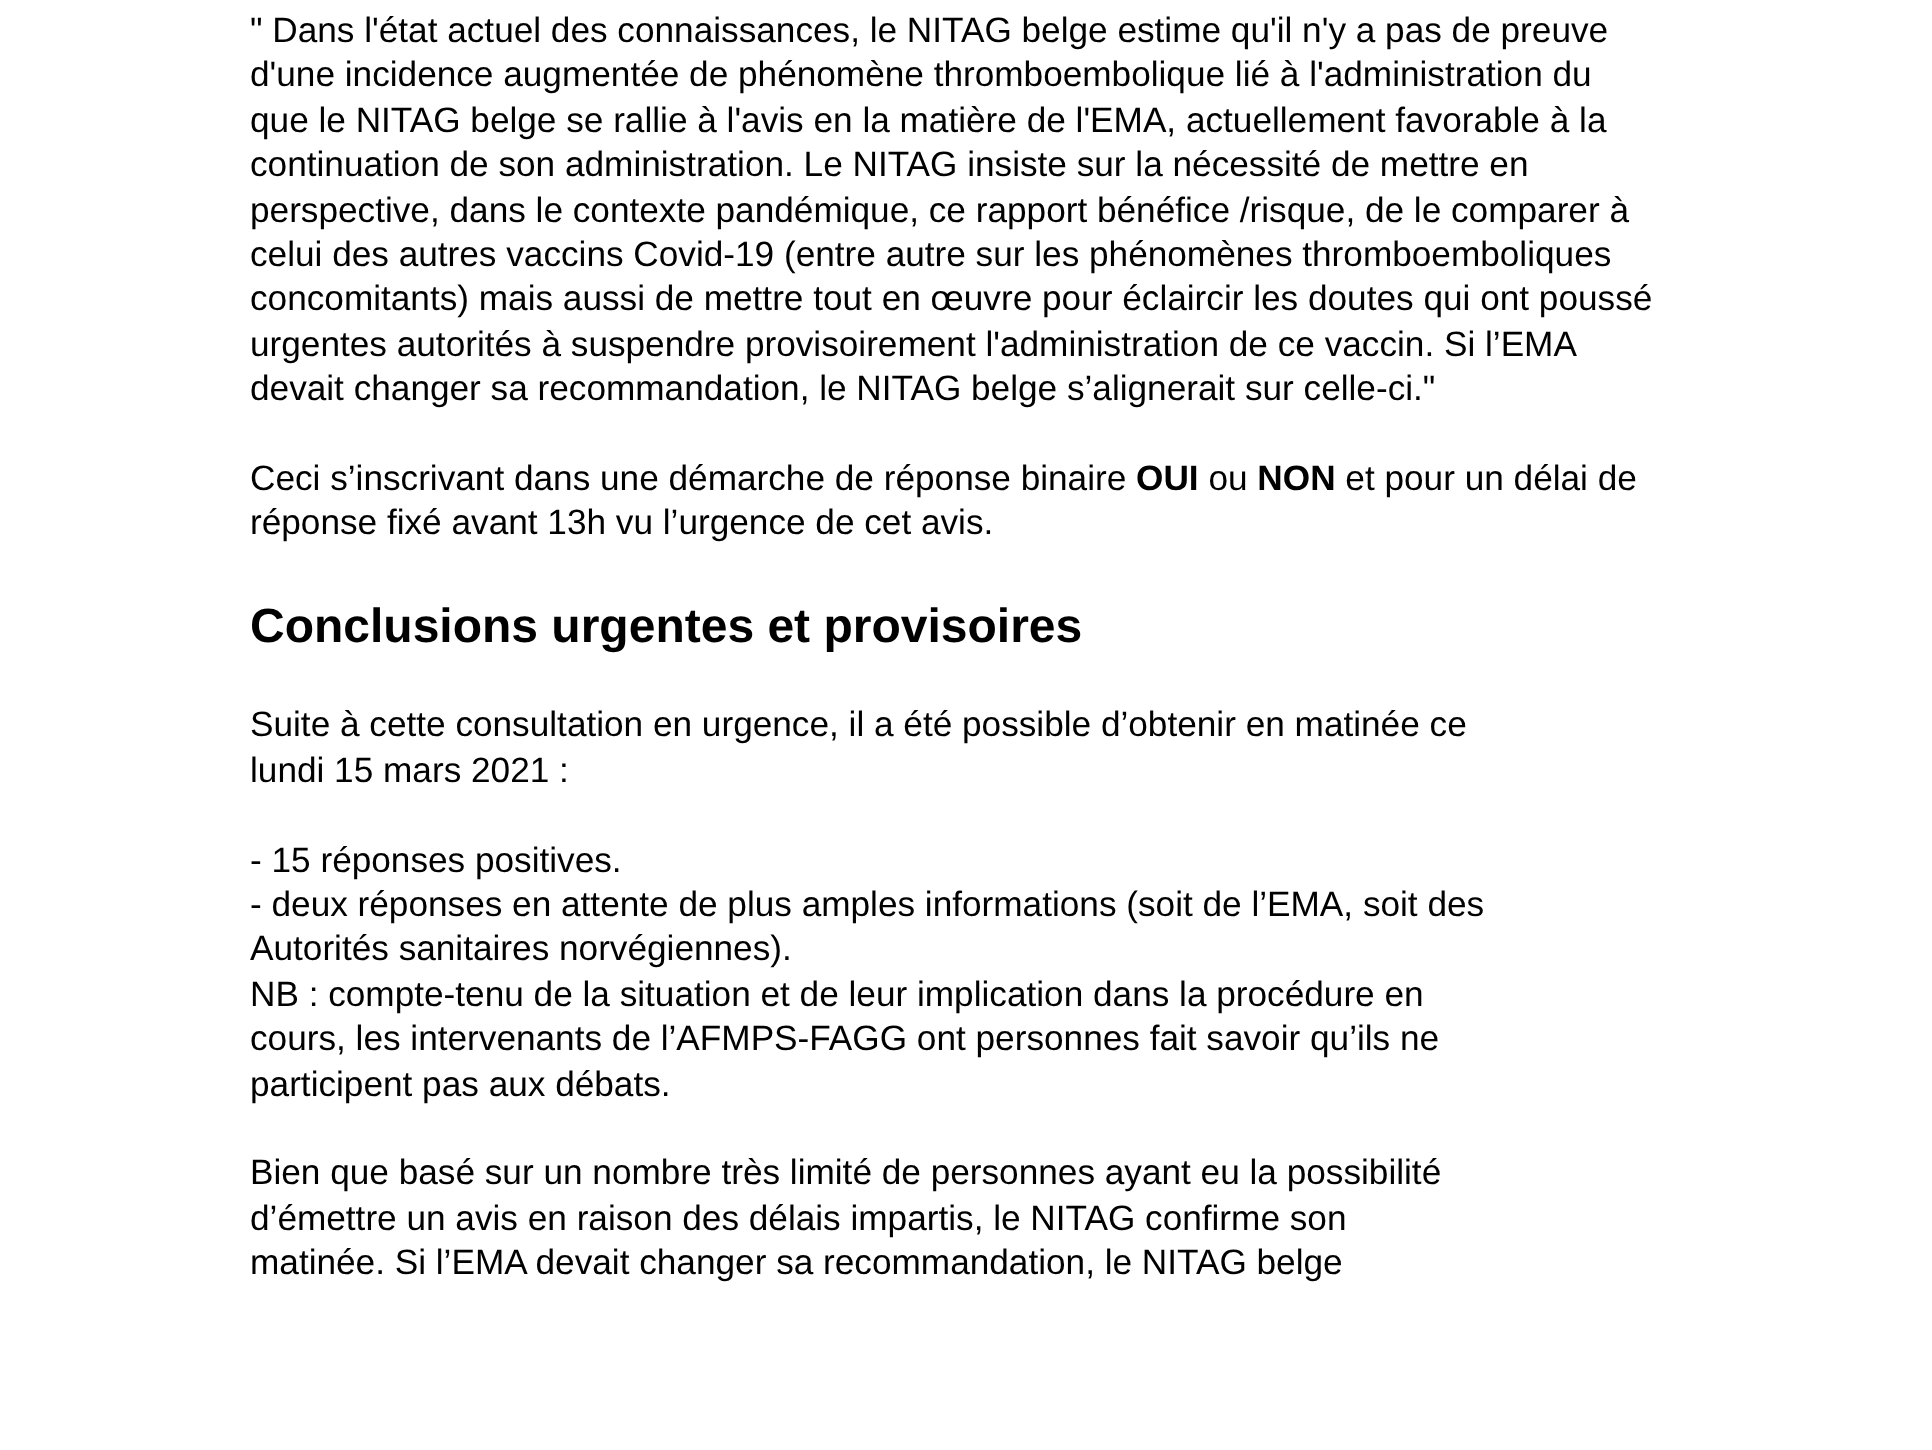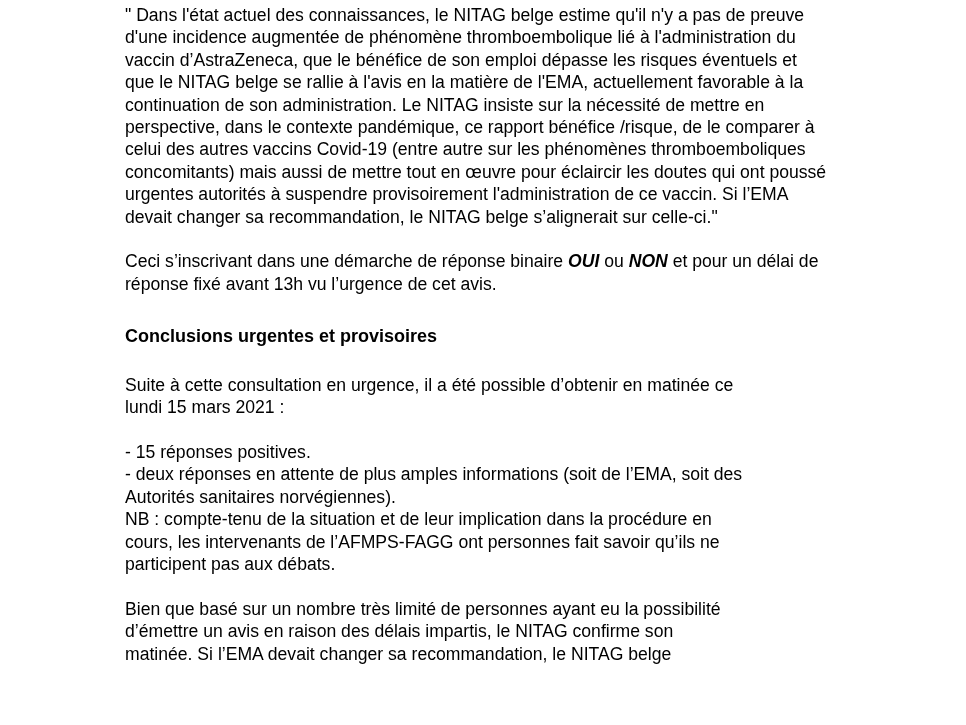--- a/index.html
+++ b/index.html
@@ -4,31 +4,30 @@
   <style>
     html, body { margin: 0; padding: 0; background: #ffffff; }
     body { width: 966px; height: 725px; overflow: hidden; position: relative; }
     .page {
       position: absolute; left: 125px; top: 4px; width: 720px;
       font-family: "Liberation Sans", sans-serif;
       font-size: 17.6px; line-height: 22.4px; color: #000;
     }
     .line { white-space: nowrap; height: 22.4px; }
     .gap { height: 22.4px; }
-    .heading { font-weight: bold; font-size: 18px; margin-top: 8px; height: 26px; }
-    b { font-weight: bold; font-style: italic; }
+    .heading { font-weight: bold; font-size: 24px; margin-top: 8px; height: 26px; }
+    b { font-weight: bold; }
   </style>
 </head>
 <body>
 
 <div class="page">
   <div>
     <div class="line">" Dans l'état actuel des connaissances, le NITAG belge estime qu'il n'y a pas de preuve</div>
     <div class="line">d'une incidence augmentée de phénomène thromboembolique lié à l'administration du</div>
-    <div class="line">vaccin d’AstraZeneca, que le bénéfice de son emploi dépasse les risques éventuels et</div>
     <div class="line">que le NITAG belge se rallie à l'avis en la matière de l'EMA, actuellement favorable à la</div>
     <div class="line">continuation de son administration. Le NITAG insiste sur la nécessité de mettre en</div>
     <div class="line">perspective, dans le contexte pandémique, ce rapport bénéfice /risque, de le comparer à</div>
     <div class="line">celui des autres vaccins Covid-19 (entre autre sur les phénomènes thromboemboliques</div>
     <div class="line">concomitants) mais aussi de mettre tout en œuvre pour éclaircir les doutes qui ont poussé</div>
     <div class="line">urgentes autorités à suspendre provisoirement l'administration de ce vaccin. Si l’EMA</div>
     <div class="line">devait changer sa recommandation, le NITAG belge s’alignerait sur celle-ci."</div>
   </div>
   <div class="gap"></div>
 

